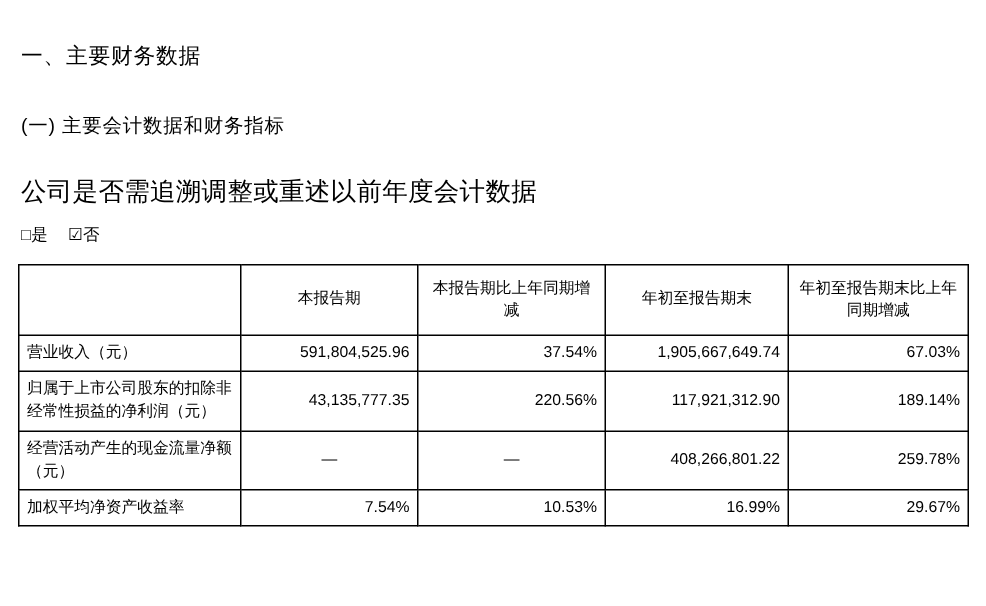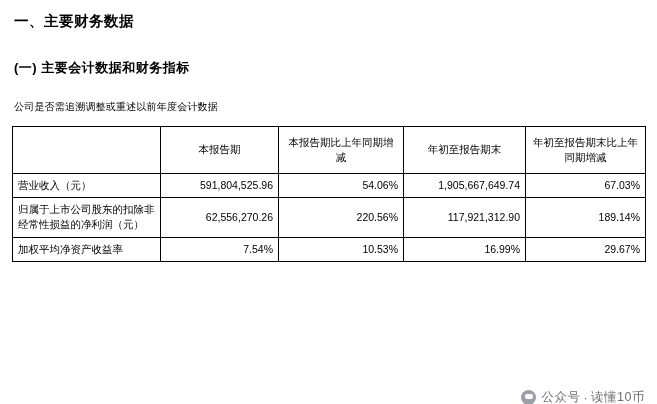--- a/index.html
+++ b/index.html
@@ -17,36 +17,36 @@
   }
   .page {
     position: relative;
     width: 657px;
     height: 404px;
     box-sizing: border-box;
     padding: 0 12px;
   }
   .heading-1 {
     font-size: 14.5px;
-    font-weight: bold;
+    font-weight: normal;
     letter-spacing: 0.5px;
-    margin-top: 12px;
+    margin-top: 28px;
     margin-bottom: 0;
     padding-left: 2px;
   }
   .heading-2 {
     font-size: 13px;
-    font-weight: bold;
+    font-weight: normal;
     letter-spacing: 0.5px;
     margin-top: 28px;
     margin-bottom: 0;
     padding-left: 2px;
   }
   .para {
-    font-size: 10px;
+    font-size: 17px;
     margin-top: 23px;
     margin-bottom: 0;
     padding-left: 2px;
     letter-spacing: 0.2px;
   }
   .choices {
     font-size: 11px;
     margin-top: 10px;
     margin-bottom: 0;
     padding-left: 2px;
@@ -125,20 +125,24 @@
 <body>
 
 <div class="page">
 
   <div class="heading-1">一、主要财务数据</div>
 
   <div class="heading-2">(一)  主要会计数据和财务指标</div>
 
   <div class="para">公司是否需追溯调整或重述以前年度会计数据</div>
 
+  <div class="choices">
+    <span class="opt">□是</span>
+    <span class="opt">☑否</span>
+  </div>
 
   <table class="fin">
     <colgroup>
       <col class="c0">
         <col class="c1">
         <col class="c2">
         <col class="c3">
         <col class="c4">
     </colgroup>
     <thead>
@@ -147,30 +151,37 @@
         <th>本报告期</th>
         <th>本报告期比上年同期增减</th>
         <th>年初至报告期末</th>
         <th>年初至报告期末比上年同期增减</th>
       </tr>
     </thead>
     <tbody>
       <tr>
         <td class="label">营业收入（元）</td>
         <td class="num">591,804,525.96</td>
-        <td class="num">54.06%</td>
+        <td class="num">37.54%</td>
         <td class="num">1,905,667,649.74</td>
         <td class="num">67.03%</td>
       </tr>
       <tr>
         <td class="label">归属于上市公司股东的扣除非经常性损益的净利润（元）</td>
-        <td class="num">62,556,270.26</td>
+        <td class="num">43,135,777.35</td>
         <td class="num">220.56%</td>
         <td class="num">117,921,312.90</td>
         <td class="num">189.14%</td>
+      </tr>
+      <tr>
+        <td class="label">经营活动产生的现金流量净额（元）</td>
+        <td class="dash">—</td>
+        <td class="dash">—</td>
+        <td class="num">408,266,801.22</td>
+        <td class="num">259.78%</td>
       </tr>
       <tr>
         <td class="label">加权平均净资产收益率</td>
         <td class="num">7.54%</td>
         <td class="num">10.53%</td>
         <td class="num">16.99%</td>
         <td class="num">29.67%</td>
       </tr>
     </tbody>
   </table>

